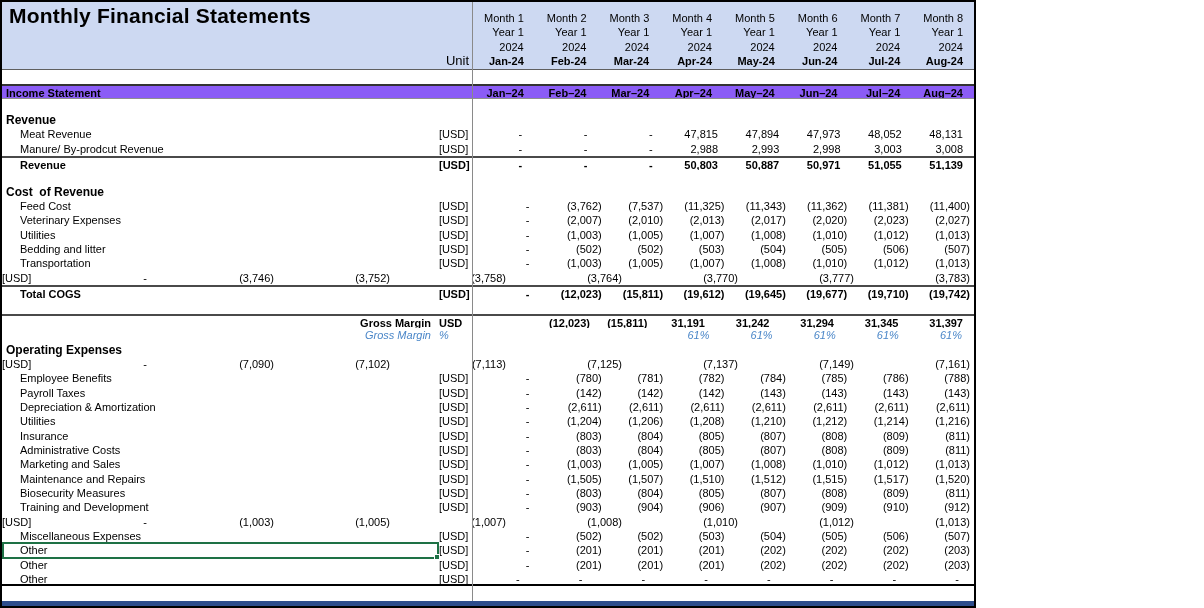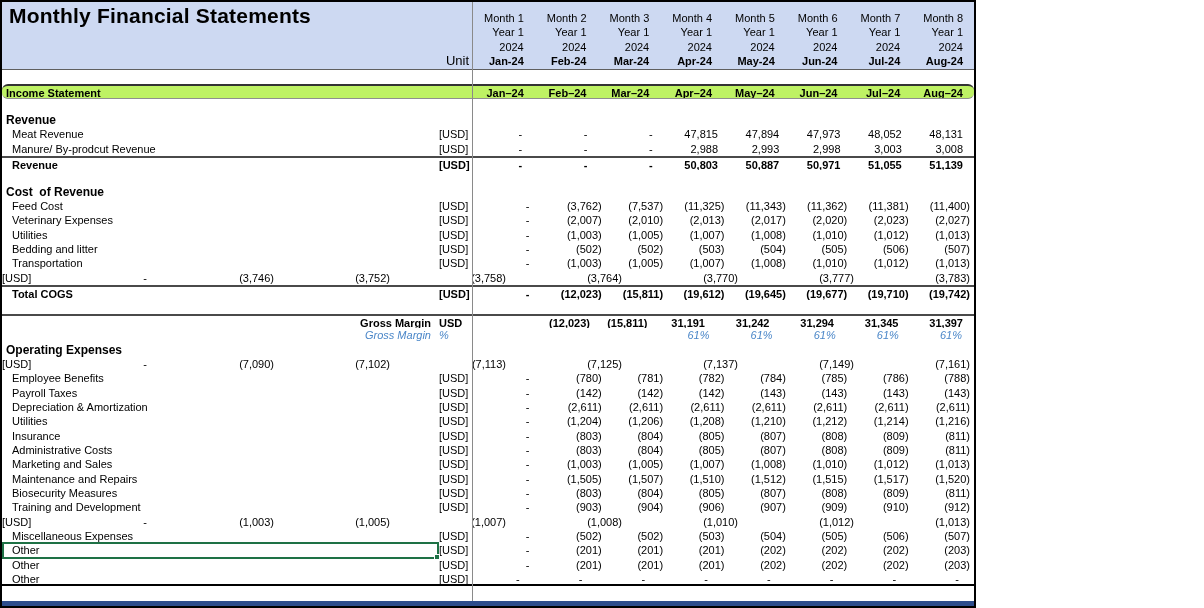--- a/index.html
+++ b/index.html
@@ -11,32 +11,32 @@
   
   .head-band { position:relative; height:68px; background:var(--header-bg,#cdd9f2); border-bottom:1px solid #5f5f5f; }
   .title { position:absolute; left:7px; top:2px; font-size:21px; font-weight:bold; letter-spacing:.2px; }
   .unit-label { position:absolute; left:387px; width:80px; bottom:1px; text-align:right; font-size:13px; }
   .hcols { position:absolute; left:470px; right:0; top:0; bottom:0; display:flex; }
   .hcol { flex:1; display:flex; flex-direction:column; justify-content:flex-end; text-align:right; padding:0 11px 1px 0; font-size:11px; line-height:14.2px; }
   .hdate { font-weight:bold; }
 
   
   .row { position:relative; display:flex; height:14.35px; font-size:11px; line-height:14.2px; }
-  .lbl { width:437px; padding-left:10px; white-space:pre; overflow:hidden; }
+  .lbl { width:437px; padding-left:18px; white-space:pre; overflow:hidden; }
   .unit { width:33px; padding-right:3px; }
   .vals { flex:1; display:flex; }
   .val { flex:1; text-align:right; padding-right:11px; overflow:hidden; }
   .val.paren { padding-right:4px; }
   .val.dash  { padding-right:15px; }
   .val.pct   { padding-right:12px; }
 
   .toc-row { border-bottom:1px solid #b7b7b7; }
   .toc-row a { color:var(--link,#0563c1); text-decoration:underline; padding-left:4px; }
 
-  .statement-row { background:#bef264; border-top:2px solid #333; border-bottom:1px solid #8f8f8f; font-weight:bold;border-radius:6px; }
+  .statement-row { background:#8b5cf6; border-top:2px solid #333; border-bottom:1px solid #8f8f8f; font-weight:bold; }
   .statement-row .lbl { padding-left:4px; }
 
   .row.section .lbl { font-weight:bold; font-size:12px; padding-left:4px; }
   .row.total { font-weight:bold; border-top:2px solid #4a4a4a; }
   .row.gm-usd { font-weight:bold; border-top:2px solid #4a4a4a; }
   .row.gm-usd .lbl { text-align:right; padding-right:8px; padding-left:0; }
   .row.gm-pct { color:var(--gm-blue,#4a86c8); font-style:italic; }
   .row.gm-pct .lbl { text-align:right; padding-right:8px; padding-left:0; }
   .row.last { border-bottom:2px solid #000; }
 

